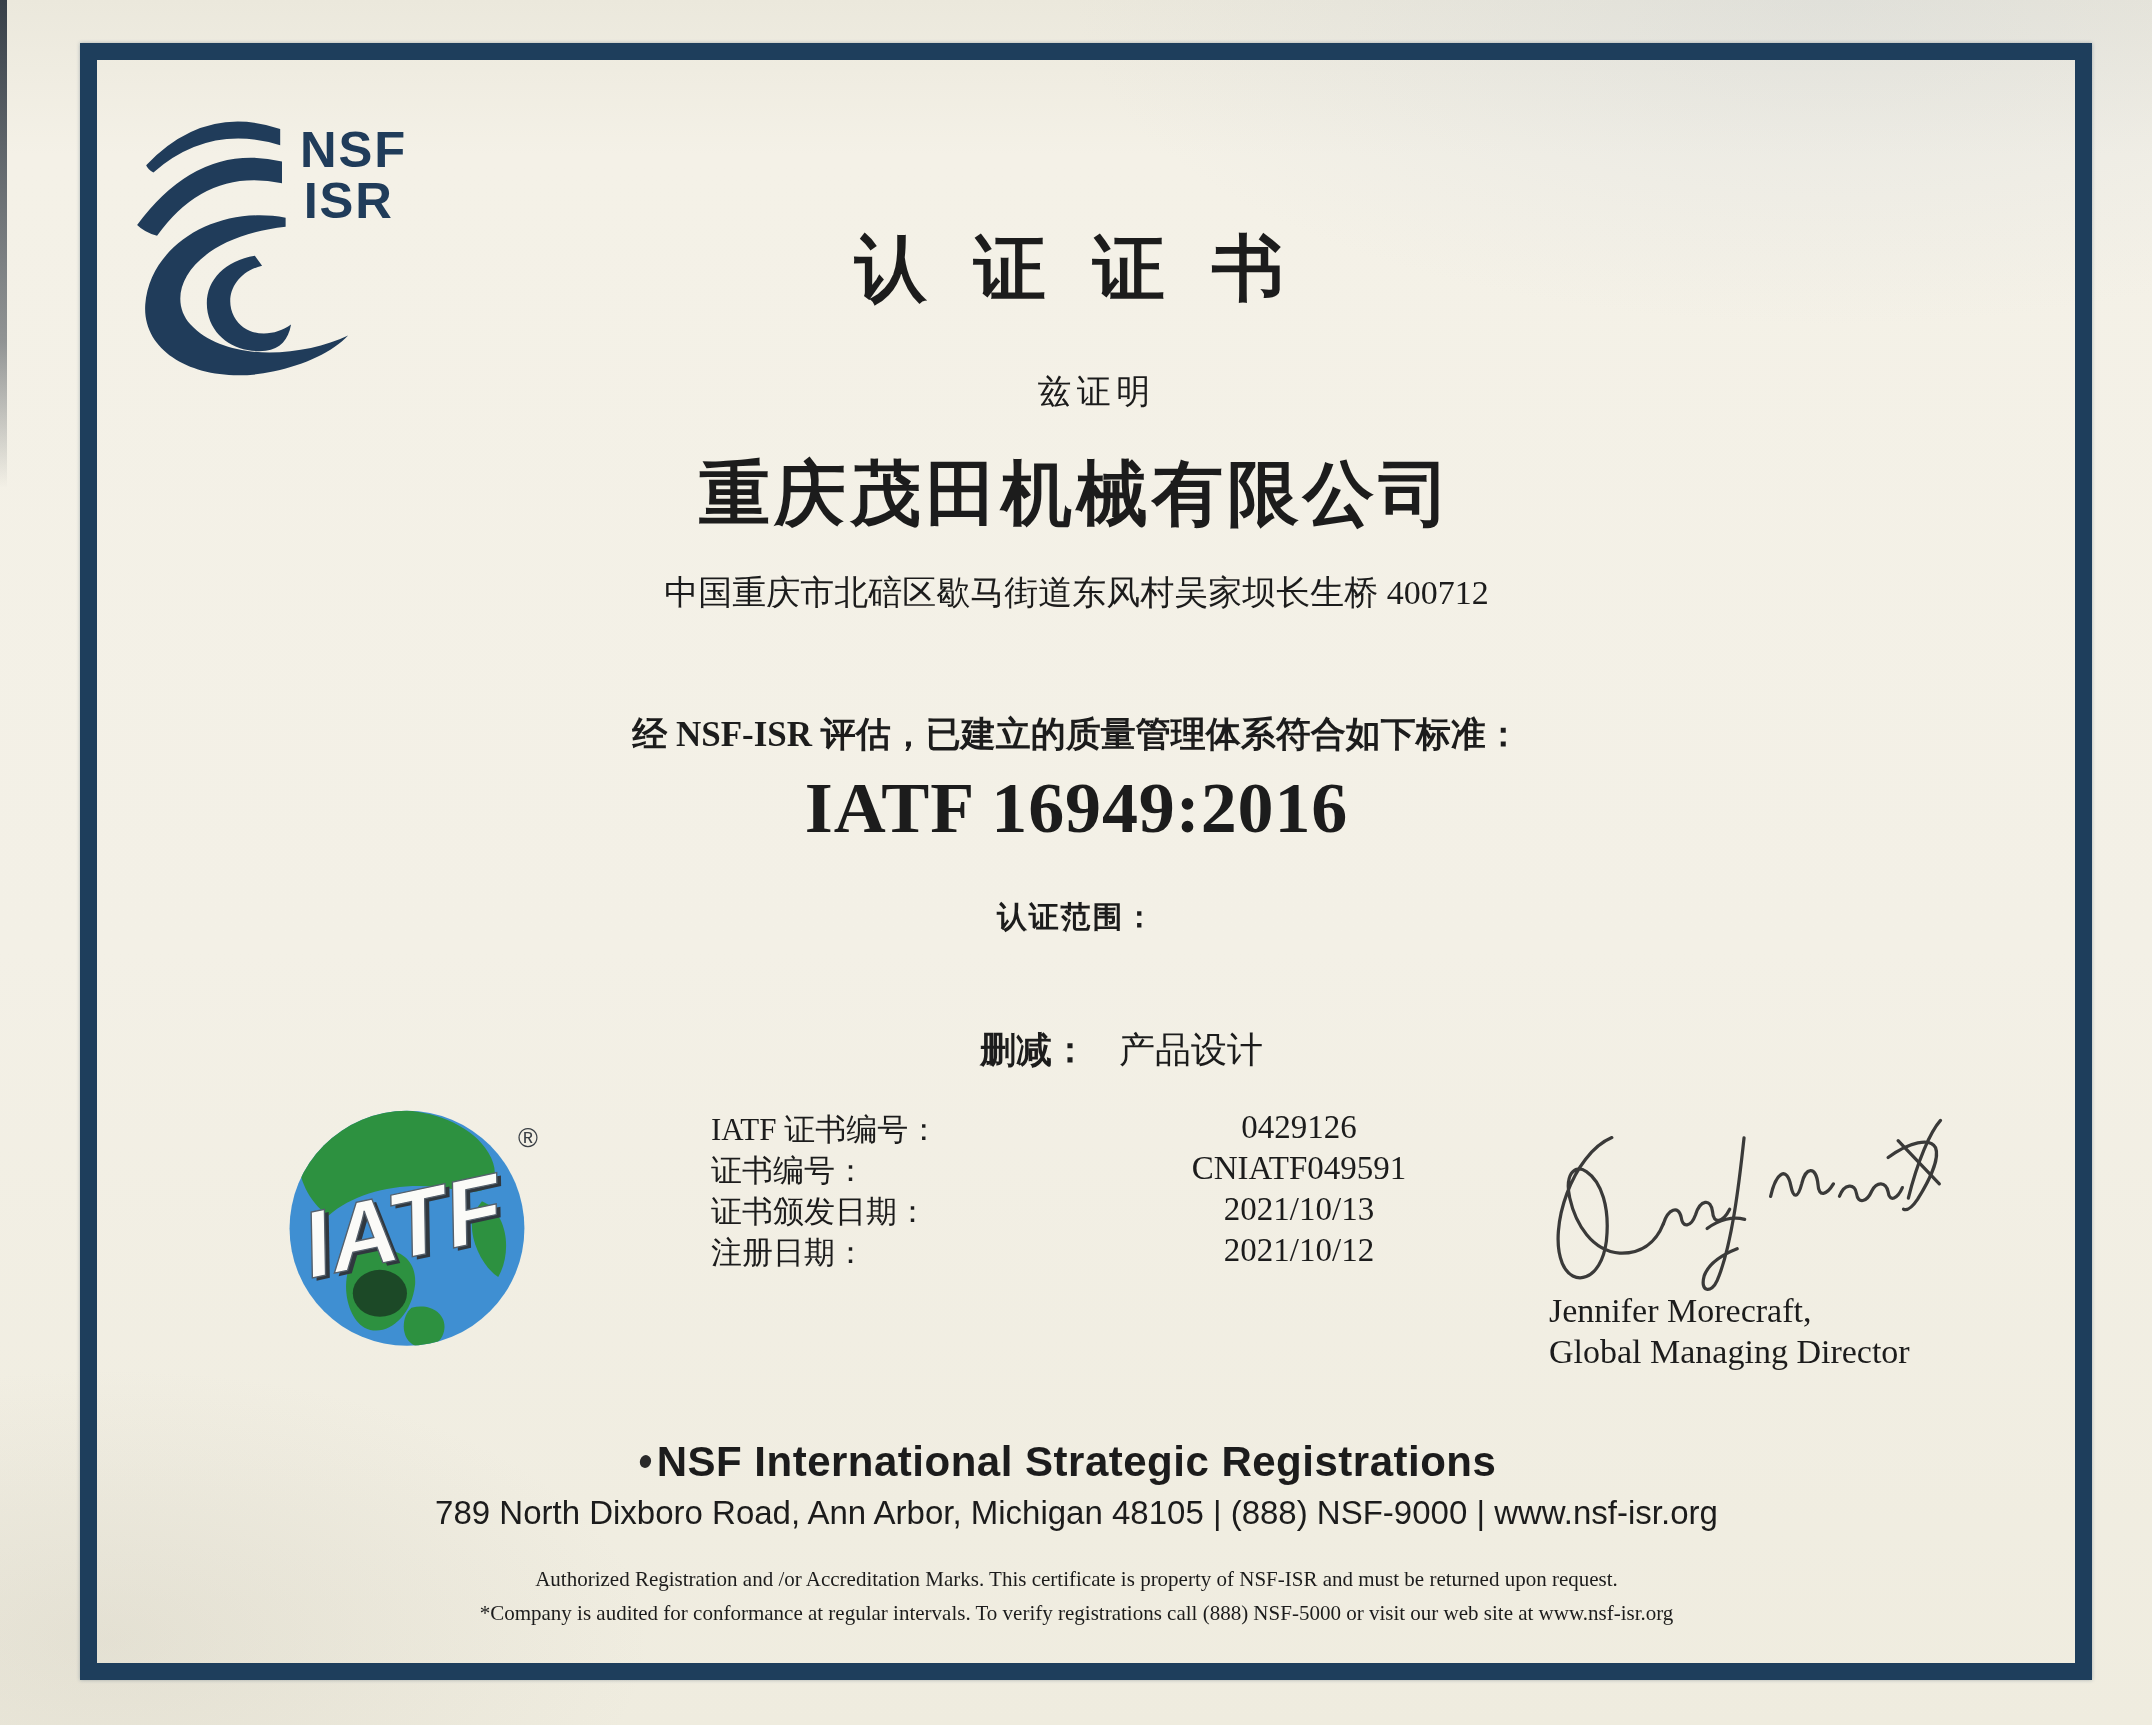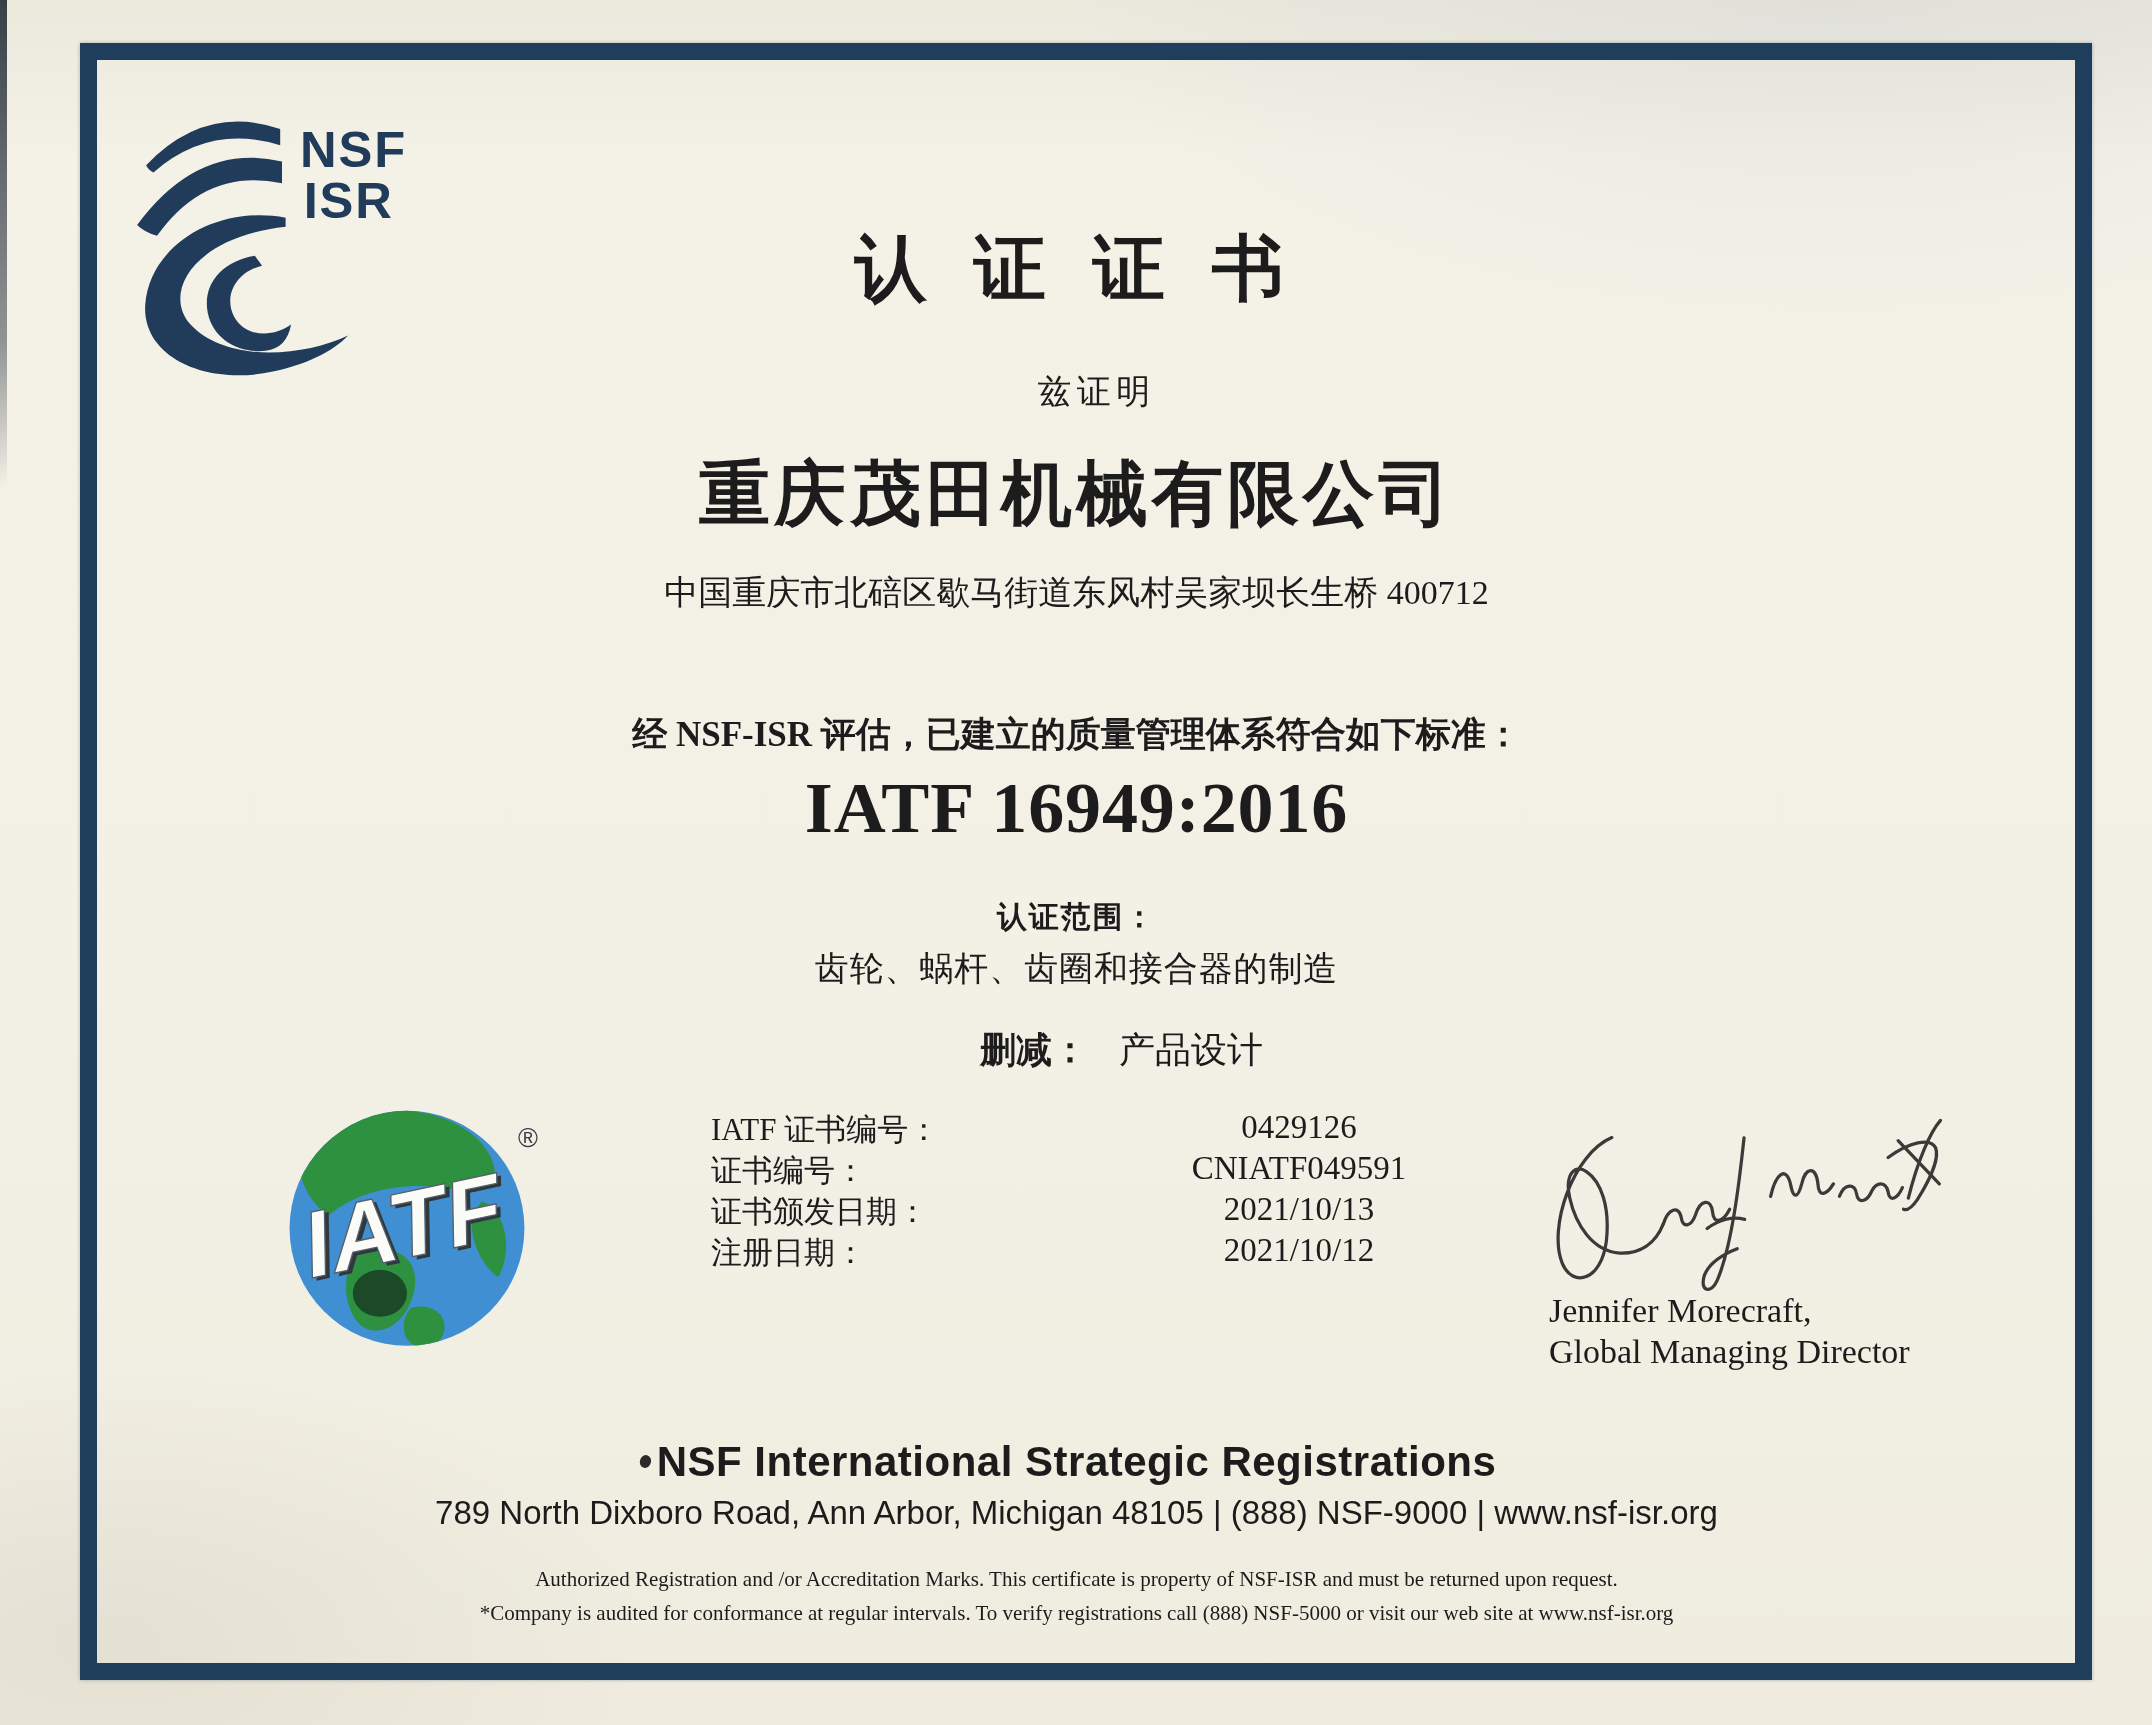--- a/index.html
+++ b/index.html
@@ -69,21 +69,20 @@
   <div class="abs center title">认 证 证 书</div>
   <div class="abs center certify">兹证明</div>
 
   <div class="abs center company">重庆茂田机械有限公司</div>
   <div class="abs center address">中国重庆市北碚区歇马街道东风村吴家坝长生桥 400712</div>
 
   <div class="abs center statement">经 NSF-ISR 评估，已建立的质量管理体系符合如下标准：</div>
   <div class="abs center standard">IATF 16949:2016</div>
 
   <div class="abs center scope-label">认证范围：</div>
-  <div class="abs center scope-text">齿轮、蜗杆、齿圈和接合器的制造</div>
   <div class="abs center exclusion">
     <span class="lbl">删减：</span><span>产品设计</span>
   </div>
 
   <svg class="abs iatf-logo" width="271" height="262" viewBox="0 0 300 290">
     <defs>
         <clipPath id="globeclip">
           <circle cx="145" cy="142" r="130"></circle>
         </clipPath>
       </defs>

